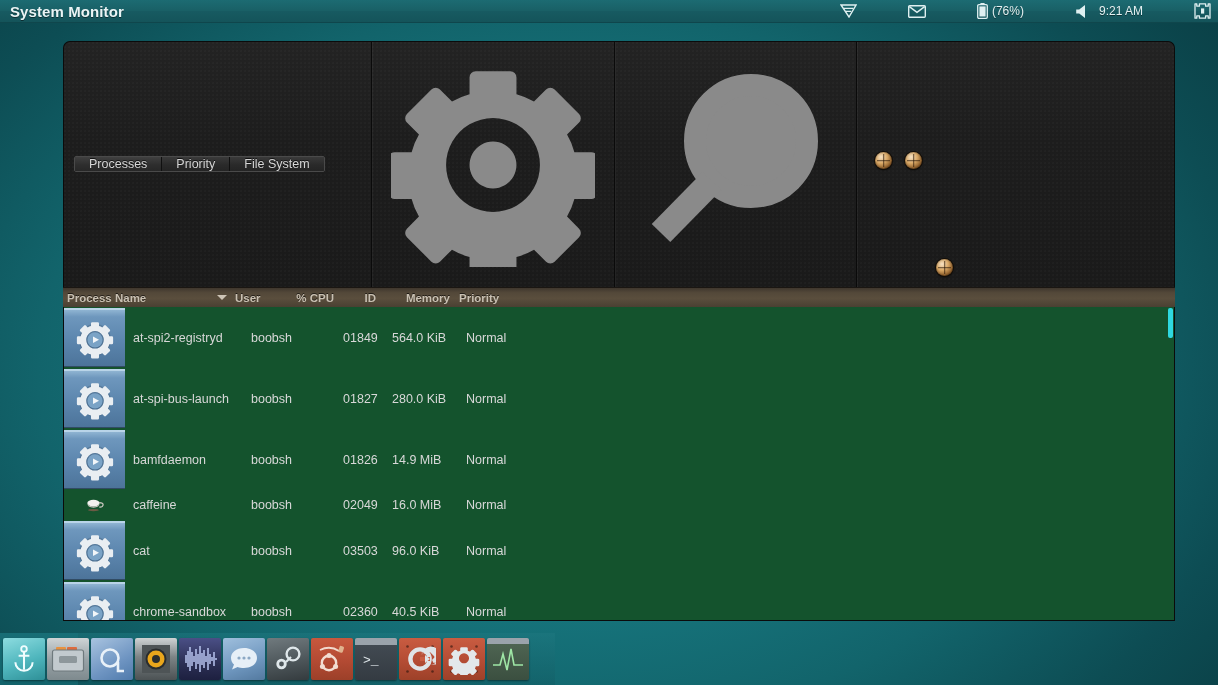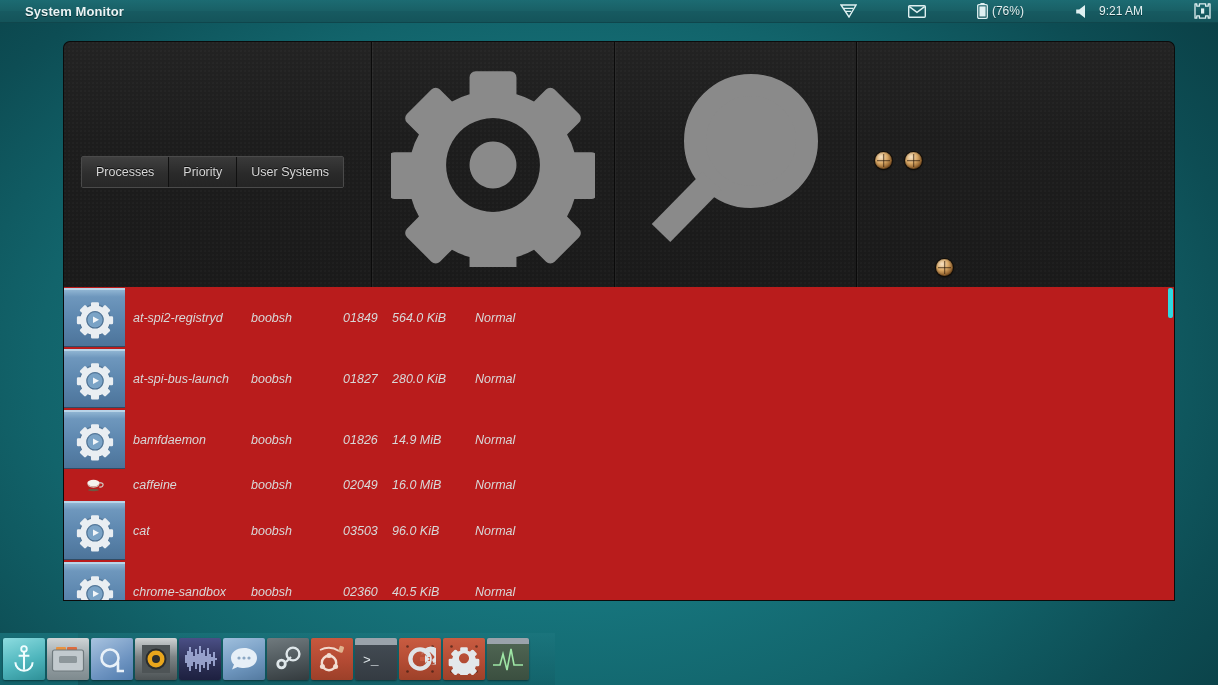--- a/index.html
+++ b/index.html
@@ -14,22 +14,22 @@
 
   
   #top-panel {
     position: absolute; left: 0; top: 0; width: 1218px; height: 23px;
     background: linear-gradient(180deg, #1c6b72 0%, #196066 48%, #175a61 52%, #14545a 100%);
     display: flex; align-items: center;
     border-bottom: 1px solid #0f464c;
     z-index: 40;
   }
   #panel-title {
-    color: #eaf4f5; font-size: 13px; font-weight: bold;
-    margin-left: 25px; letter-spacing: .1px;
+    color: #eaf4f5; font-size: 15px; font-weight: bold;
+    margin-left: 10px; letter-spacing: .1px;
     text-shadow: 0 1px 0 rgba(0,0,0,.45);
   }
   #panel-right {
     margin-left: auto; display: flex; align-items: center; gap: 11px;
     padding-right: 7px; color: #dff0f1;
   }
   #panel-right .pi { display: flex; align-items: center; gap: 4px; padding-left: 40px; }
   #panel-right .txt { font-size: 12px; color: #e3f1f2; text-shadow: 0 1px 0 rgba(0,0,0,.4); }
   .gl { display: block; }
 
@@ -49,22 +49,22 @@
     border: 1px solid #0b0b0b;
     border-bottom: none;
     overflow: hidden;
   }
   
   .pane-sep { position: absolute; top: 0; bottom: 0; width: 1px; background: #0a0a0a;
               box-shadow: 1px 0 0 rgba(255,255,255,.045); }
 
   
   #tabs {
-    position: absolute; left: 17px; top: 114px;
-    display: flex; height: 32px;
+    position: absolute; left: 10px; top: 114px;
+    display: flex; height: 16px;
     background: linear-gradient(180deg, #333 0%, #262626 100%);
     border: 1px solid #4a4a4a;
     border-radius: 2px;
     overflow: hidden;
   }
   .tab {
     display: flex; align-items: center; justify-content: center;
     padding: 0 14px; height: 100%;
     font-size: 12.5px; color: #d6d6d6;
     border-right: 1px solid #101010;
@@ -103,45 +103,44 @@
     font-size: 11.5px; font-weight: bold; color: #c9c0b2;
     text-shadow: 0 -1px 0 rgba(0,0,0,.6);
     white-space: nowrap;
   }
   .sort-arrow { width: 0; height: 0; border-left: 5px solid transparent;
                 border-right: 5px solid transparent; border-top: 5px solid #cdc4b6; }
 
   
   #list-wrap {
     position: relative; width: 100%; height: 314px;
-    background: #b91c1c;
+    background: #14532d;
     border: 1px solid #0b0b0b; border-top: none;
     overflow: hidden;
-    font-style: italic;
   }
   .row { position: relative; display: flex; align-items: center; height: 61px; }
   .row.short { height: 30px; }
 
   .app-tile {
     width: 61px; height: 59px; flex: 0 0 61px;
     background: linear-gradient(180deg, #8fb4d2 0%, #6e97bd 12%, #5b85ad 55%, #4c7399 100%);
     border-top: 2px solid #b9d4e8;
     display: flex; align-items: center; justify-content: center;
     box-shadow: inset 0 -1px 0 rgba(0,0,0,.35);
   }
   .coffee-cell {
     width: 61px; flex: 0 0 61px; display: flex; align-items: center; justify-content: center;
   }
   .cell { font-size: 12.5px; color: #d8d8d8; white-space: nowrap; overflow: hidden; }
   .c-name { width: 118px; margin-left: 8px; }
   .c-user { width: 57px; }
   .c-cpu  { width: 42px; text-align: right; }
   .c-id   { width: 42px; text-align: left; }
   .c-mem  { width: 74px; text-align: left; }
-  .c-pri  { width: 70px; margin-left: 9px; }
+  .c-pri  { width: 70px; }
 
   #vscroll {
     position: absolute; right: 1px; top: 0; width: 5px; height: 312px;
     background: transparent;
   }
   #vthumb {
     position: absolute; right: 0; top: 1px; width: 5px; height: 30px;
     background: #2fd8e0; border-radius: 2px;
   }
 
@@ -240,25 +239,46 @@
     <div class="rivet" style="left:872px; top:217px;"></div>
 
     <div id="tabs">
       <div class="tab active">
         <span>Processes</span>
       </div>
       <div class="tab">
         <span>Priority</span>
       </div>
       <div class="tab">
-        <span>User Systems</span>
-      </div>
-    </div>
-  </div>
-
+        <span>File System</span>
+      </div>
+    </div>
+  </div>
+
+  <div id="col-header">
+    <div class="col" style="margin-left:4px; width:160px; display:flex; align-items:center; justify-content:space-between;">
+      <span>Process Name</span>
+      <span class="sort-arrow"></span>
+    </div>
+    <div class="col" style="width:57px; margin-left:8px;">
+      <span>User</span>
+    </div>
+    <div class="col" style="width:42px; text-align:right;">
+      <span>% CPU</span>
+    </div>
+    <div class="col" style="width:42px; text-align:right;">
+      <span>ID</span>
+    </div>
+    <div class="col" style="width:74px; text-align:right;">
+      <span>Memory</span>
+    </div>
+    <div class="col" style="width:70px; margin-left:9px;">
+      <span>Priority</span>
+    </div>
+  </div>
 
   <div id="list-wrap">
 
     <div class="row">
       <div class="app-tile">
         <svg width="40" height="40" viewBox="0 0 100 100">
           <circle cx="50" cy="52" r="40" fill="rgba(0,0,0,.14)"></circle>
           <path fill="#e9eef2" d="M43 8 h14 a3 3 0 0 1 3 3 v6.6 a34 34 0 0 1 8.2 3.4 l4.7-4.7 a3 3 0 0 1 4.2 0 l9.9 9.9 a3 3 0 0 1 0 4.2 l-4.7 4.7 a34 34 0 0 1 3.4 8.2 h6.6 a3 3 0 0 1 3 3 v14 a3 3 0 0 1-3 3 h-6.6 a34 34 0 0 1-3.4 8.2 l4.7 4.7 a3 3 0 0 1 0 4.2 l-9.9 9.9 a3 3 0 0 1-4.2 0 l-4.7-4.7 a34 34 0 0 1-8.2 3.4 v6.6 a3 3 0 0 1-3 3 h-14 a3 3 0 0 1-3-3 v-6.6 a34 34 0 0 1-8.2-3.4 l-4.7 4.7 a3 3 0 0 1-4.2 0 l-9.9-9.9 a3 3 0 0 1 0-4.2 l4.7-4.7 a34 34 0 0 1-3.4-8.2 h-6.6 a3 3 0 0 1-3-3 v-14 a3 3 0 0 1 3-3 h6.6 a34 34 0 0 1 3.4-8.2 l-4.7-4.7 a3 3 0 0 1 0-4.2 l9.9-9.9 a3 3 0 0 1 4.2 0 l4.7 4.7 a34 34 0 0 1 8.2-3.4 v-6.6 a3 3 0 0 1 3-3 z M50 30 a22 22 0 1 0 .01 0 z" fill-rule="evenodd"></path>
           <circle cx="50" cy="52" r="19" fill="#7aa3c6"></circle>
           <path d="M45 44 L60 52 L45 60 Z" fill="#f2f6f9"></path>

